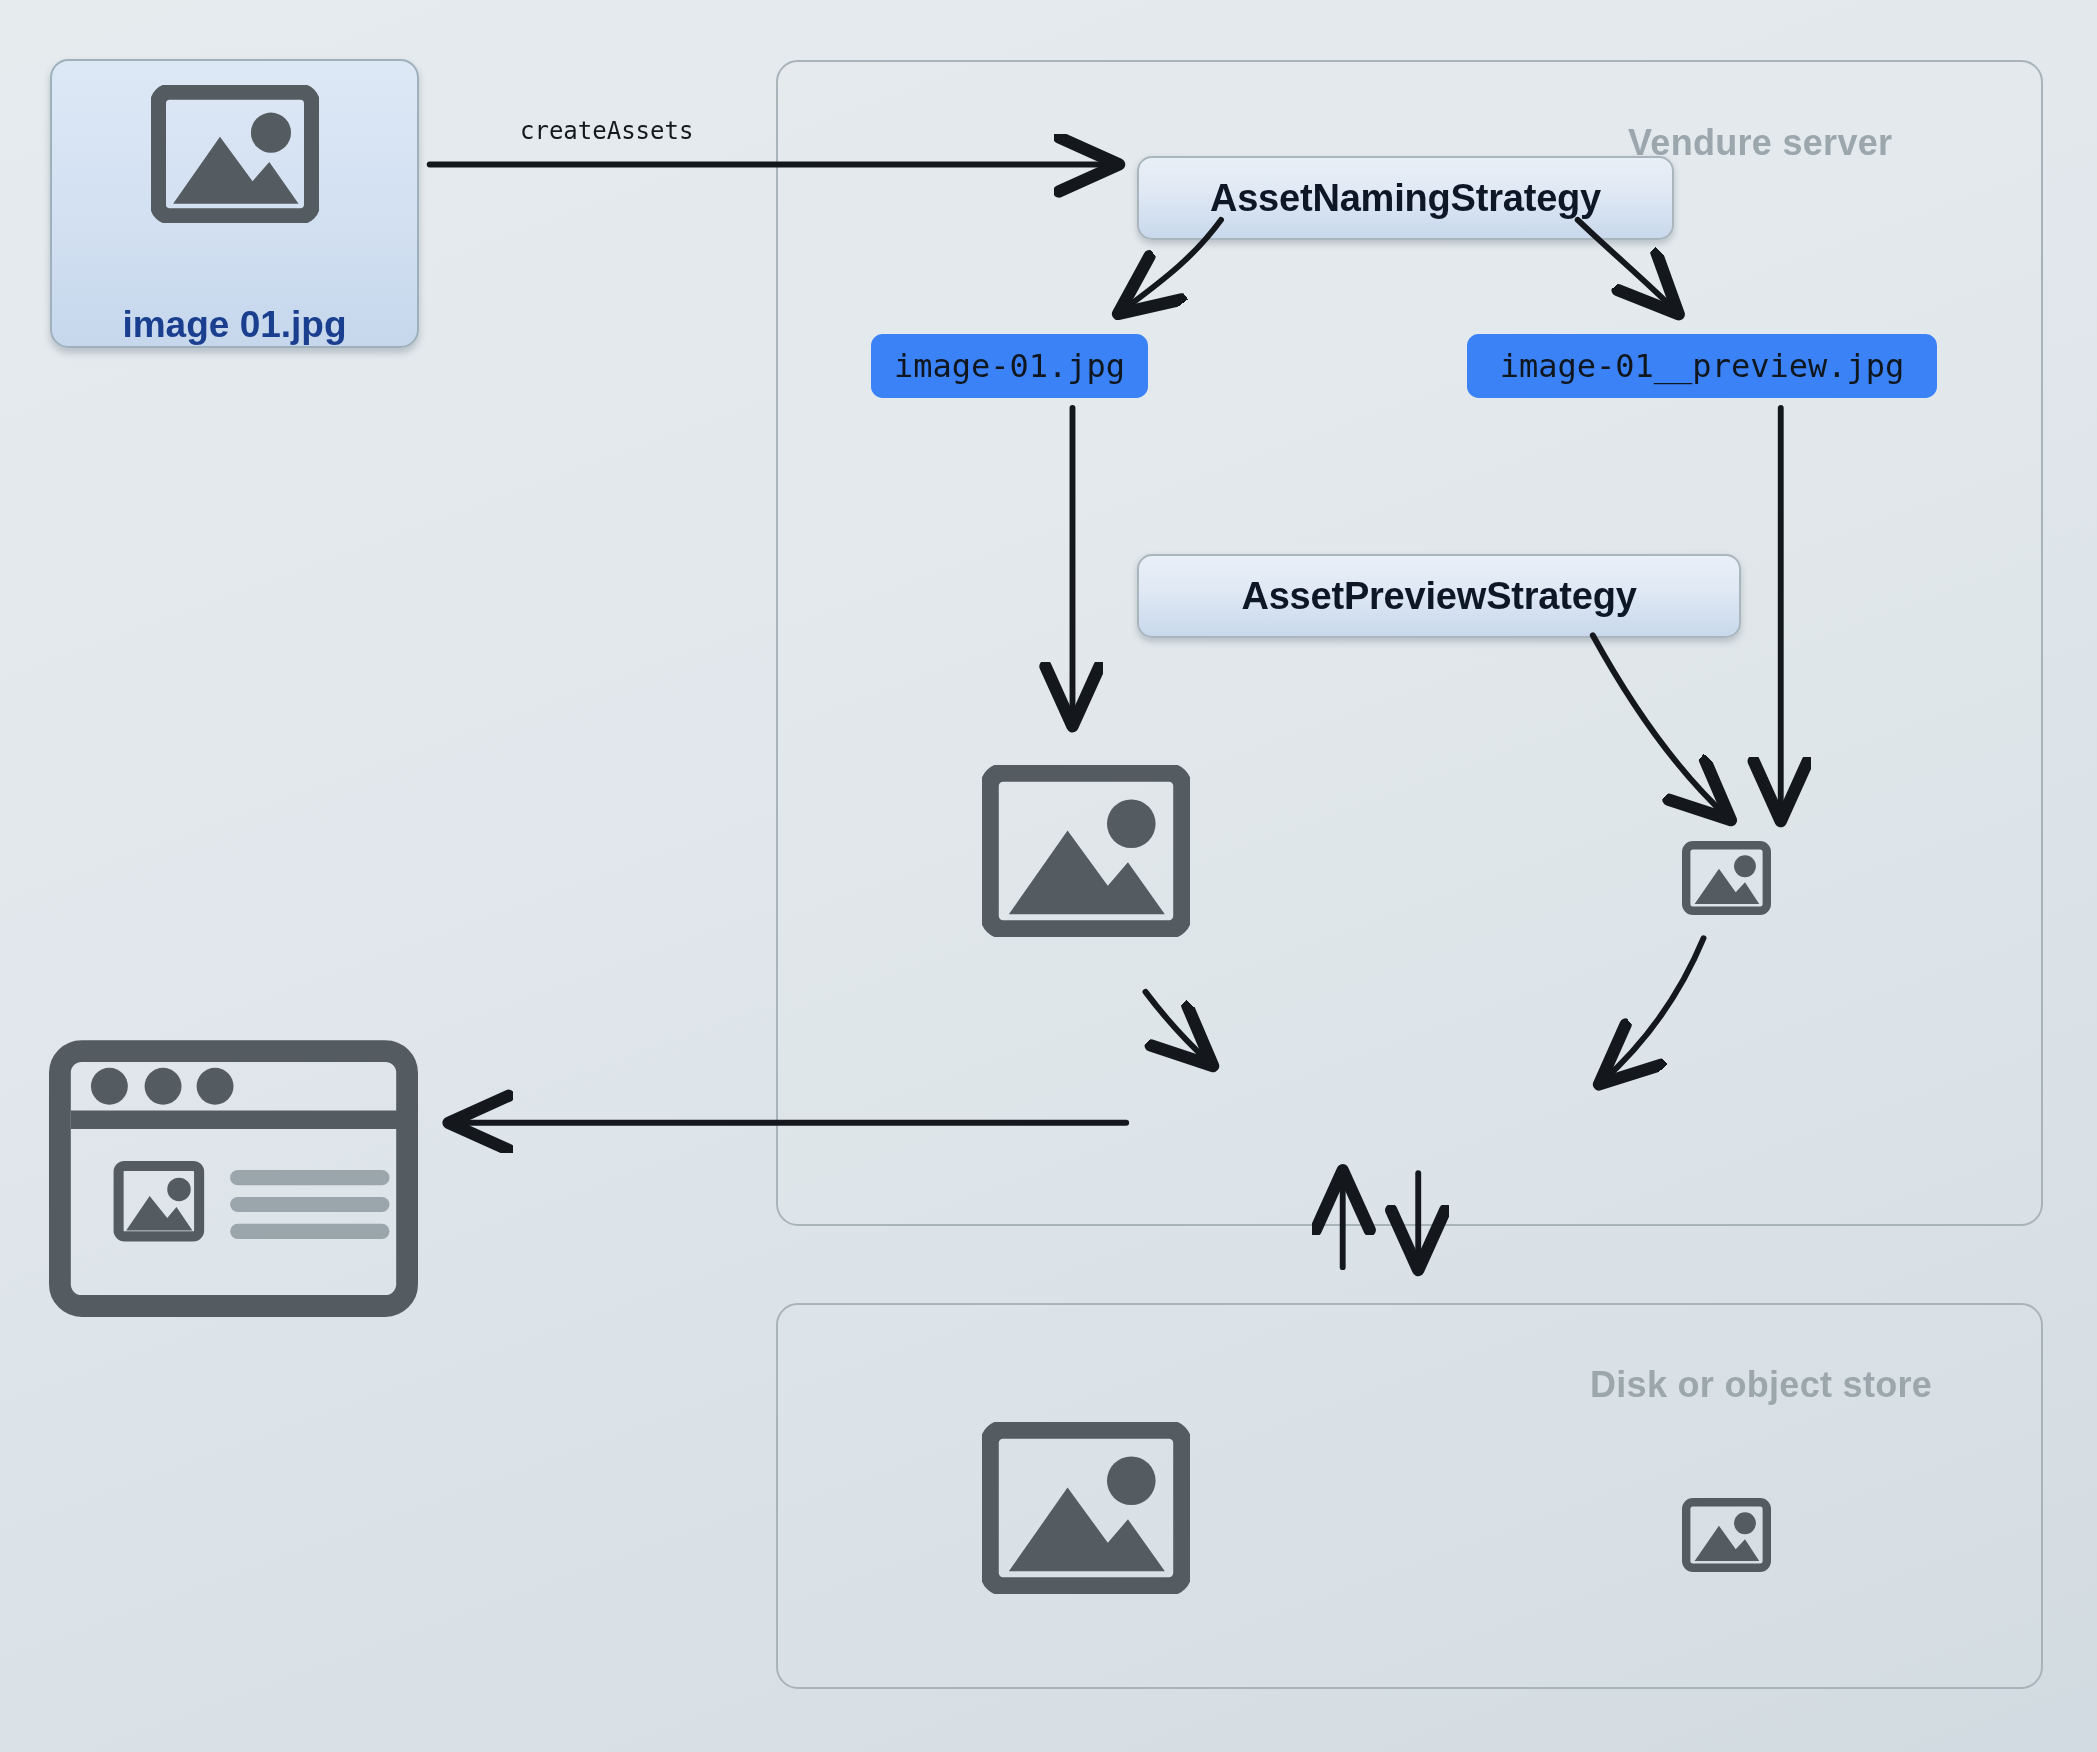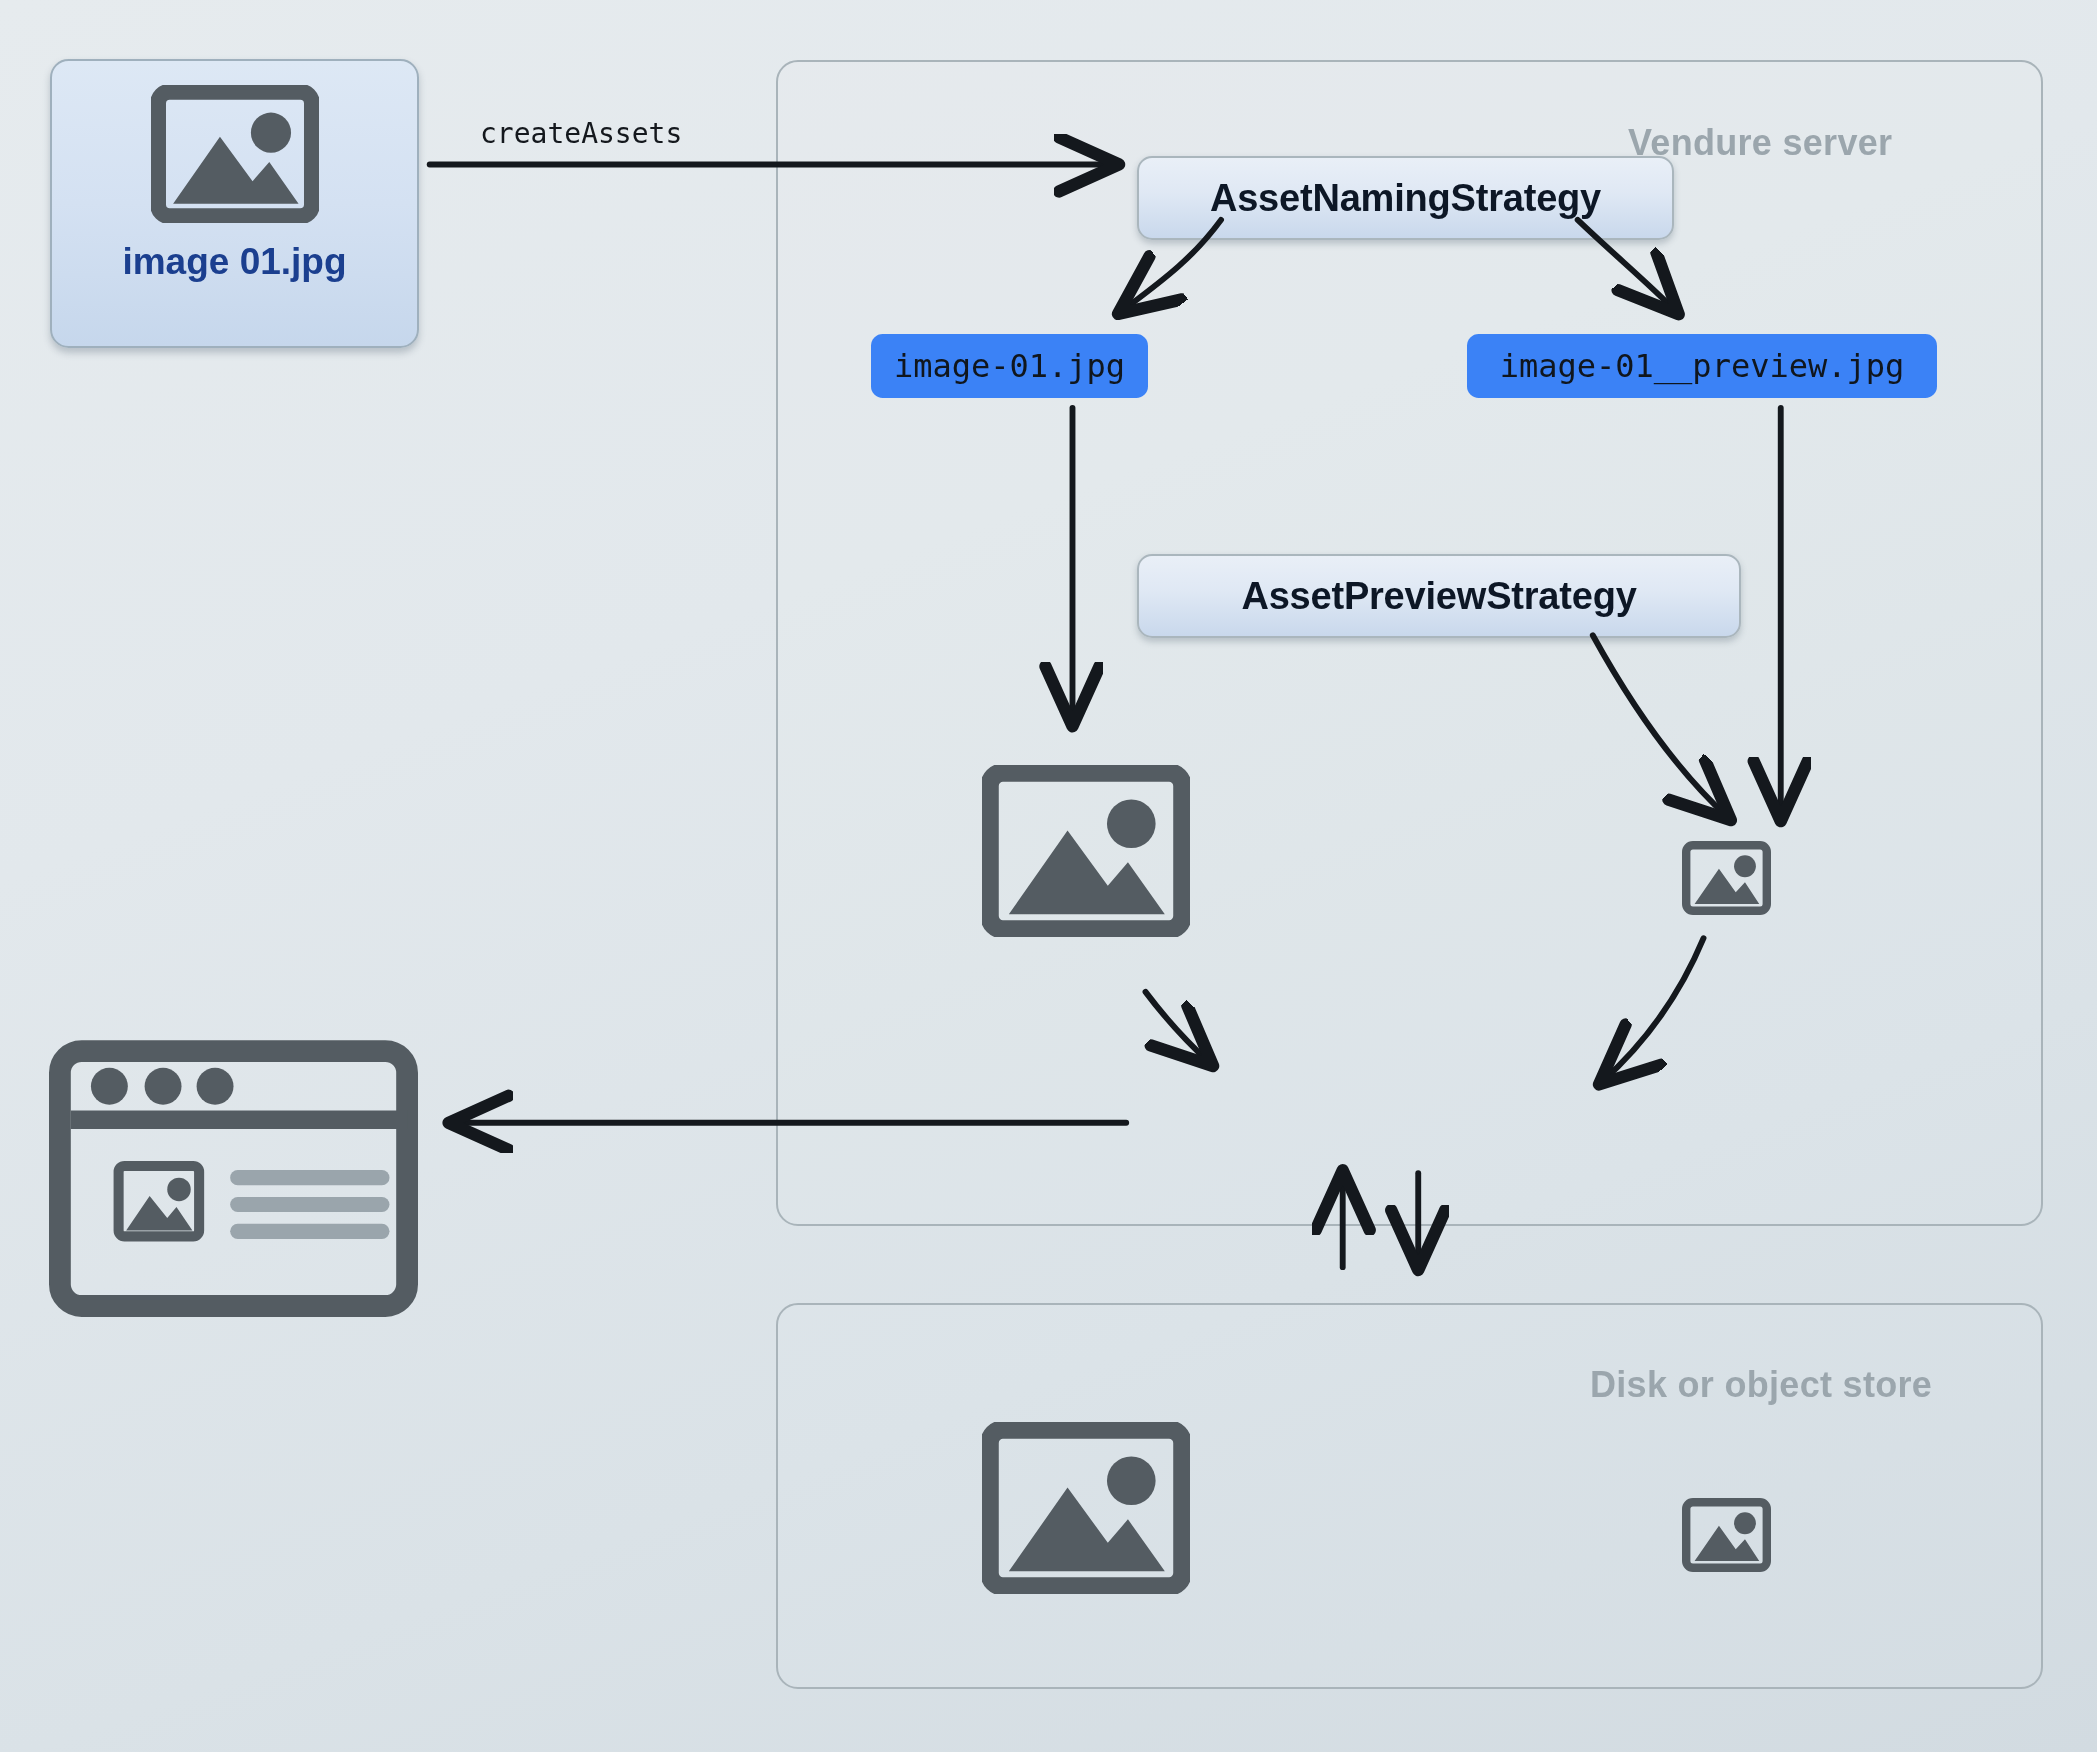--- a/index.html
+++ b/index.html
@@ -48,21 +48,21 @@
   }
 
   
   .asset-card{
     position:absolute;
     box-sizing:border-box;
     border:2.5px solid #9fb0bd;
     border-radius:18.5px;
     background:linear-gradient(180deg,#dde8f5 0%,#d4e1f2 50%,#c6d7ec 100%);
     box-shadow:0 4.2px 7.6px rgba(90,105,120,0.32);
-    display:flex;flex-direction:column;align-items:center;justify-content:flex-start;
+    display:flex;flex-direction:column;align-items:center;justify-content:space-between;
   }
   .asset-card-label{
     font-size:37px;font-weight:bold;color:#1b3f8f;white-space:nowrap;
   }
 
   
   .chip{
     position:absolute;
     box-sizing:border-box;
     background:#3b82f6;
@@ -72,21 +72,21 @@
     font-size:32px;
     color:#10161d;
     white-space:nowrap;
     padding:0 18.5px;
   }
 
   .ico{position:absolute;}
   .edge-label{
     position:absolute;
     font-family:"DejaVu Sans Mono","Liberation Mono",monospace;
-    font-size:28px;color:#14181d;white-space:nowrap;
+    font-size:24px;color:#14181d;white-space:nowrap;margin-left:40px;
   }
 </style>
 </head>
 <body>
 
 <div id="stage">
 
   <div class="group-box" style="left:776px;top:60px;width:1267px;height:1166px;"></div>
   <div class="group-title" style="left:1628px;top:82px;">Vendure server</div>
 

